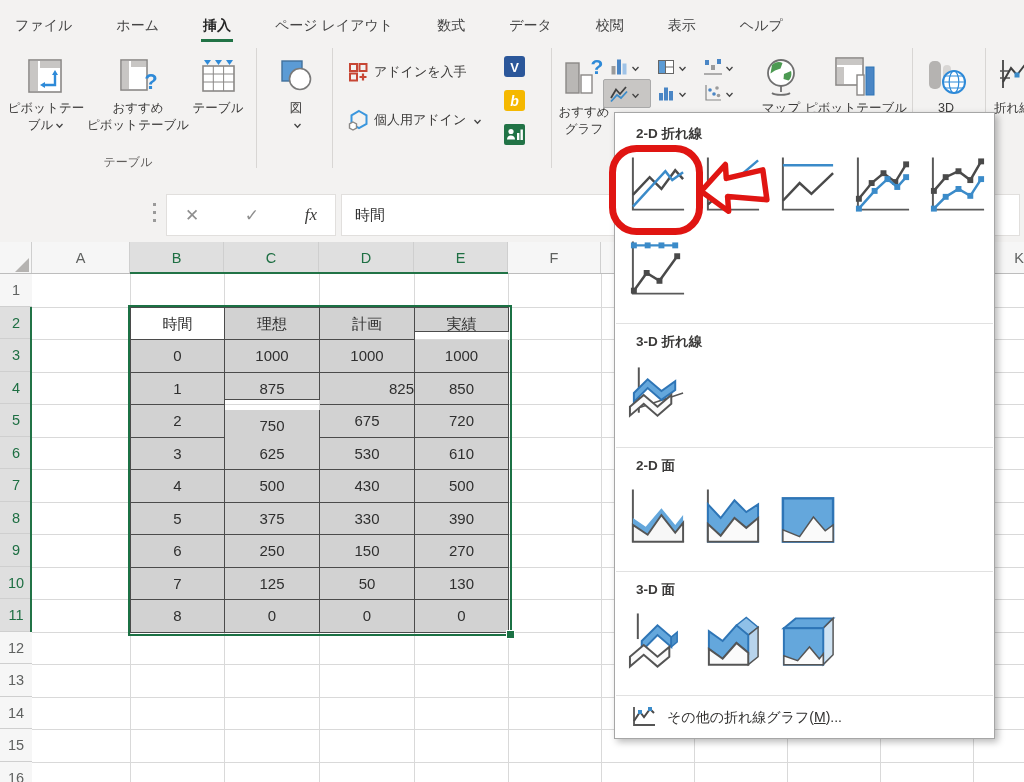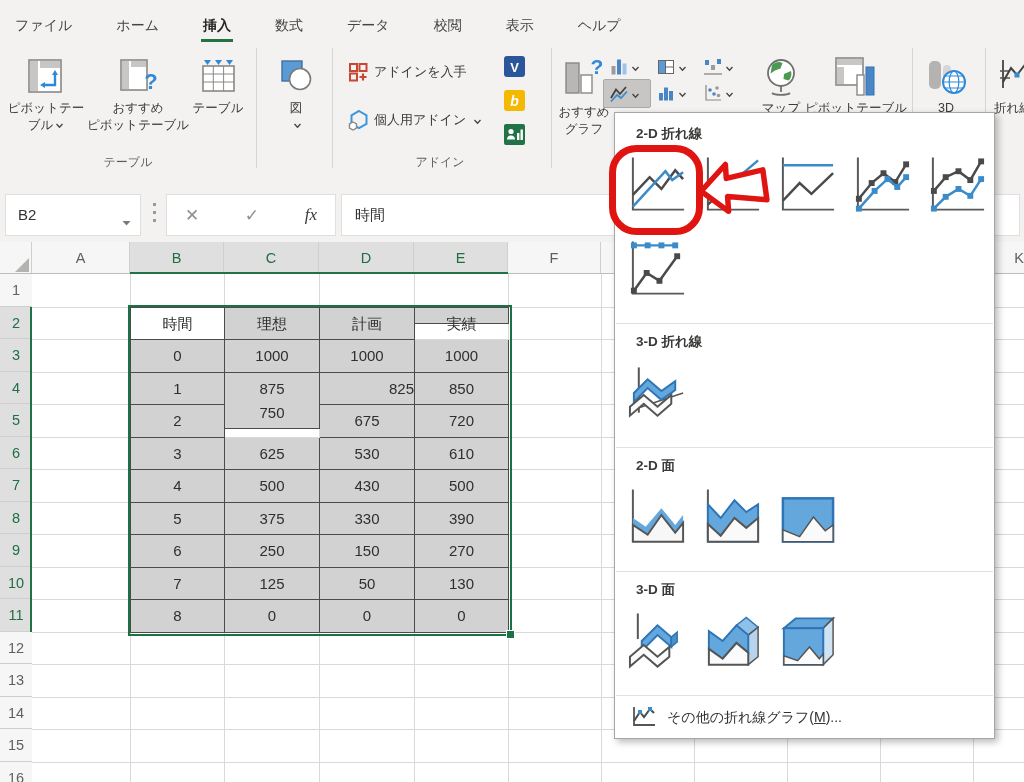--- a/index.html
+++ b/index.html
@@ -69,20 +69,21 @@
 </style>
 </head>
 <body>
 
 <div id="app">
 
   <div id="tabbar">
       <div class="tab">ファイル</div>
       <div class="tab">ホーム</div>
       <div class="tab active">挿入</div>
+      <div class="tab">ページ レイアウト</div>
       <div class="tab">数式</div>
       <div class="tab">データ</div>
       <div class="tab">校閲</div>
       <div class="tab">表示</div>
       <div class="tab">ヘルプ</div>
     </div>
 
   <div id="ribbon">
 
     <div class="abs" style="left:25px;top:14px;">
@@ -175,21 +176,20 @@
     </div>
     <div class="abs" style="left:504px;top:82px;">
       <svg width="21" height="21" viewBox="0 0 21 21">
           <rect width="21" height="21" rx="2" fill="#217346"></rect>
           <circle cx="7" cy="7.5" r="2.6" fill="#fff"></circle>
           <path d="M3 15.5c0-2.4 1.8-4 4-4s4 1.6 4 4z" fill="#fff"></path>
           <rect x="13" y="9" width="2.4" height="7" fill="#fff"></rect>
           <rect x="16.5" y="5.5" width="2.4" height="10.5" fill="#fff"></rect>
         </svg>
     </div>
-    <div class="glabel" style="left:340px;width:200px;">アドイン</div>
     <div class="rdiv" style="left:551px;"></div>
 
     <div class="abs" style="left:561px;top:15px;">
       <svg width="44" height="46" viewBox="0 0 44 46">
           <rect x="5" y="6" width="13" height="30" fill="#b9b7b5" stroke="#8a8886" stroke-width="1.4"></rect>
           <rect x="20" y="18" width="11" height="18" fill="#fff" stroke="#8a8886" stroke-width="1.4"></rect>
           <text x="36" y="17" text-anchor="middle" font-size="21" font-weight="bold" fill="#2e8ad8">?</text>
         </svg>
     </div>
     <div class="blabel" style="left:545px;top:62px;width:78px;">
@@ -305,26 +305,20 @@
           <polyline points="5,24 13,10 19,17 29,4" fill="none" stroke="#404040" stroke-width="2"></polyline>
           <rect x="16.5" y="14.5" width="5" height="5" fill="#3b8bc9"></rect>
         </svg>
     </div>
     <div class="blabel" style="left:994px;top:58px;width:60px;text-align:left;">
       <div>折れ線</div>
     </div>
   </div>
 
   <div id="fbar">
-    <div id="namebox" class="fbox">
-      <span class="nbtext">B2</span>
-      <span class="nbarrow"><svg width="9" height="6" viewBox="0 0 9 6">
-            <polygon points="0.5,1 8.5,1 4.5,5.5" fill="#7a7a7a"></polygon>
-          </svg></span>
-    </div>
     <div id="vdots"></div>
     <div id="fxbox" class="fbox">
       <span class="fb">✕</span>
       <span class="fb">✓</span>
       <span class="fx">fx</span>
     </div>
     <div id="ffield" class="fbox">
       <span>時間</span>
     </div>
   </div>
@@ -389,31 +383,31 @@
         <div class="ghline" style="top: 487px; width: 992px;"></div>
         <div class="ghline" style="top: 519.5px; width: 992px;"></div>
       </div>
     <div id="cheadline"></div>
     <div id="greenColLine"></div>
     <div id="greenRowLine"></div>
     <div id="dtable">
         <div class="tcell active" style="left: 0px; top: 0px; width: 94px; height: 32.5px; line-height: 32.5px;">時間</div>
         <div class="tcell" style="left: 94px; top: 0px; width: 95px; height: 32.5px; line-height: 32.5px; text-align: center;">理想</div>
         <div class="tcell" style="left: 189px; top: 0px; width: 95px; height: 32.5px; line-height: 32.5px;">計画</div>
-        <div class="tcell" style="left: 284px; top: 0px; width: 94px; height: 16px; line-height: 32.5px;">実績</div>
+        <div class="tcell" style="left: 284px; top: 0px; width: 94px; height: 24px; line-height: 32.5px;">実績</div>
         <div class="tcell" style="left: 0px; top: 32.5px; width: 94px; height: 32.5px; line-height: 32.5px;">0</div>
         <div class="tcell" style="left: 94px; top: 32.5px; width: 95px; height: 32.5px; line-height: 32.5px;">1000</div>
         <div class="tcell" style="left: 189px; top: 32.5px; width: 95px; height: 32.5px; line-height: 32.5px;">1000</div>
         <div class="tcell" style="left: 284px; top: 32.5px; width: 94px; height: 32.5px; line-height: 32.5px;">1000</div>
         <div class="tcell" style="left: 0px; top: 65px; width: 94px; height: 32.5px; line-height: 32.5px;">1</div>
         <div class="tcell" style="left: 94px; top: 65px; width: 95px; height: 27px; line-height: 32.5px;">875</div>
         <div class="tcell" style="left: 189px; top: 65px; width: 95px; height: 32.5px; line-height: 32.5px; text-align: right;">825</div>
         <div class="tcell" style="left: 284px; top: 65px; width: 94px; height: 32.5px; line-height: 32.5px;">850</div>
         <div class="tcell" style="left: 0px; top: 97.5px; width: 94px; height: 32.5px; line-height: 32.5px;">2</div>
-        <div class="tcell" style="left: 94px; top: 89px; width: 95px; height: 32.5px; line-height: 32.5px;">750</div>
+        <div class="tcell" style="left: 94px; top: 102px; width: 95px; height: 32.5px; line-height: 32.5px;">750</div>
         <div class="tcell" style="left: 189px; top: 97.5px; width: 95px; height: 32.5px; line-height: 32.5px;">675</div>
         <div class="tcell" style="left: 284px; top: 97.5px; width: 94px; height: 32.5px; line-height: 32.5px;">720</div>
         <div class="tcell" style="left: 0px; top: 130px; width: 94px; height: 32.5px; line-height: 32.5px;">3</div>
         <div class="tcell" style="left: 94px; top: 130px; width: 95px; height: 32.5px; line-height: 32.5px;">625</div>
         <div class="tcell" style="left: 189px; top: 130px; width: 95px; height: 32.5px; line-height: 32.5px;">530</div>
         <div class="tcell" style="left: 284px; top: 130px; width: 94px; height: 32.5px; line-height: 32.5px;">610</div>
         <div class="tcell" style="left: 0px; top: 162.5px; width: 94px; height: 32.5px; line-height: 32.5px;">4</div>
         <div class="tcell" style="left: 94px; top: 162.5px; width: 95px; height: 32.5px; line-height: 32.5px;">500</div>
         <div class="tcell" style="left: 189px; top: 162.5px; width: 95px; height: 32.5px; line-height: 32.5px;">430</div>
         <div class="tcell" style="left: 284px; top: 162.5px; width: 94px; height: 32.5px; line-height: 32.5px;">500</div>

